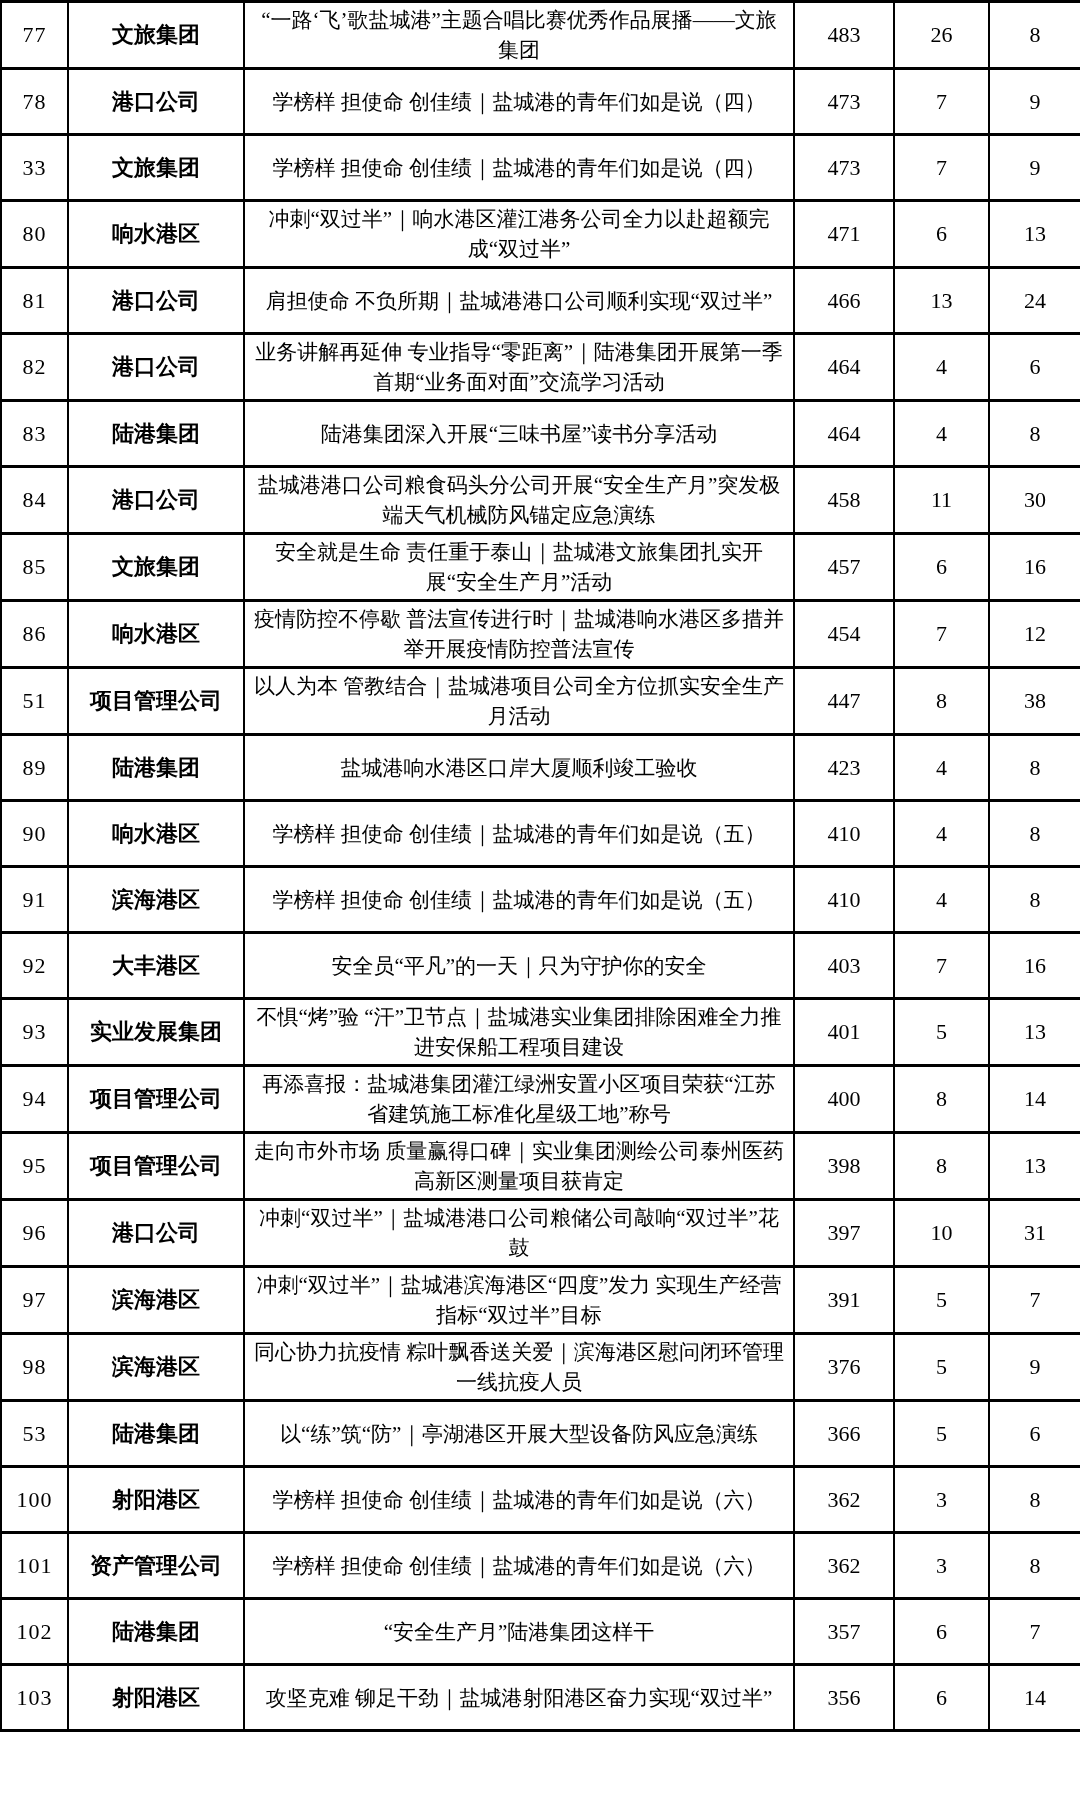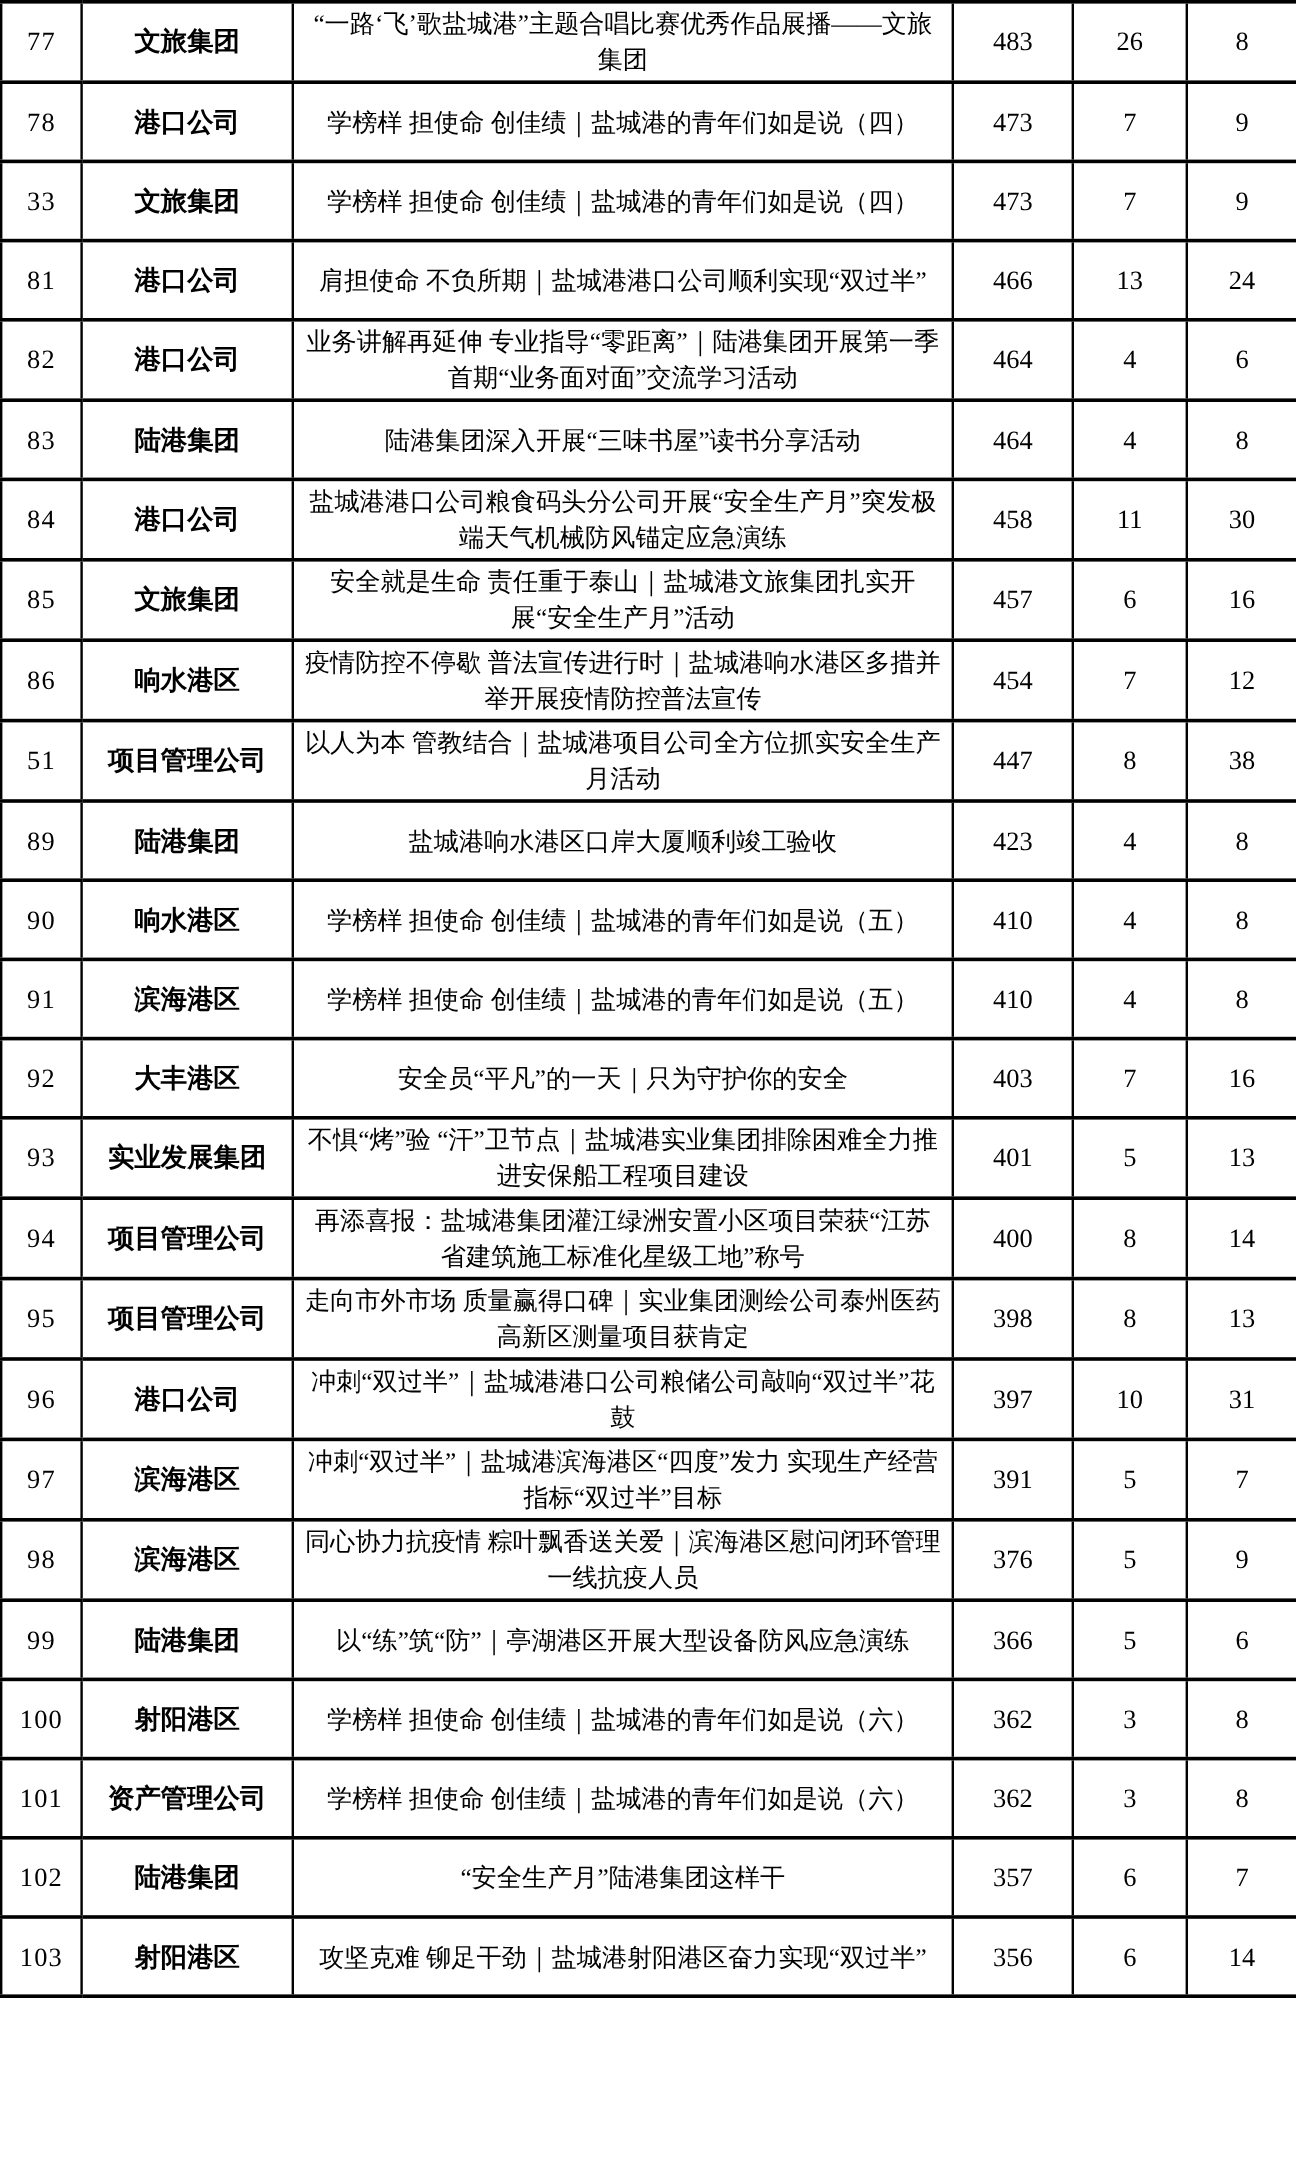--- a/index.html
+++ b/index.html
@@ -82,20 +82,28 @@
         </tr>
         <tr class="row">
           <td class="c-index">33</td>
           <td class="c-dept">文旅集团</td>
           <td class="c-title">学榜样 担使命 创佳绩｜盐城港的青年们如是说（四）</td>
           <td class="c-stat">473</td>
           <td class="c-stat">7</td>
           <td class="c-stat">9</td>
         </tr>
         <tr class="row">
+          <td class="c-index">80</td>
+          <td class="c-dept">响水港区</td>
+          <td class="c-title">冲刺“双过半”｜响水港区灌江港务公司全力以赴超额完成“双过半”</td>
+          <td class="c-stat">471</td>
+          <td class="c-stat">6</td>
+          <td class="c-stat">13</td>
+        </tr>
+        <tr class="row">
           <td class="c-index">81</td>
           <td class="c-dept">港口公司</td>
           <td class="c-title">肩担使命  不负所期｜盐城港港口公司顺利实现“双过半”</td>
           <td class="c-stat">466</td>
           <td class="c-stat">13</td>
           <td class="c-stat">24</td>
         </tr>
         <tr class="row">
           <td class="c-index">82</td>
           <td class="c-dept">港口公司</td>
@@ -218,21 +226,21 @@
         </tr>
         <tr class="row">
           <td class="c-index">98</td>
           <td class="c-dept">滨海港区</td>
           <td class="c-title">同心协力抗疫情 粽叶飘香送关爱｜滨海港区慰问闭环管理一线抗疫人员</td>
           <td class="c-stat">376</td>
           <td class="c-stat">5</td>
           <td class="c-stat">9</td>
         </tr>
         <tr class="row">
-          <td class="c-index">99</td>
+          <td class="c-index">53</td>
           <td class="c-dept">陆港集团</td>
           <td class="c-title">以“练”筑“防”｜亭湖港区开展大型设备防风应急演练</td>
           <td class="c-stat">366</td>
           <td class="c-stat">5</td>
           <td class="c-stat">6</td>
         </tr>
         <tr class="row">
           <td class="c-index">100</td>
           <td class="c-dept">射阳港区</td>
           <td class="c-title">学榜样 担使命 创佳绩｜盐城港的青年们如是说（六）</td>

